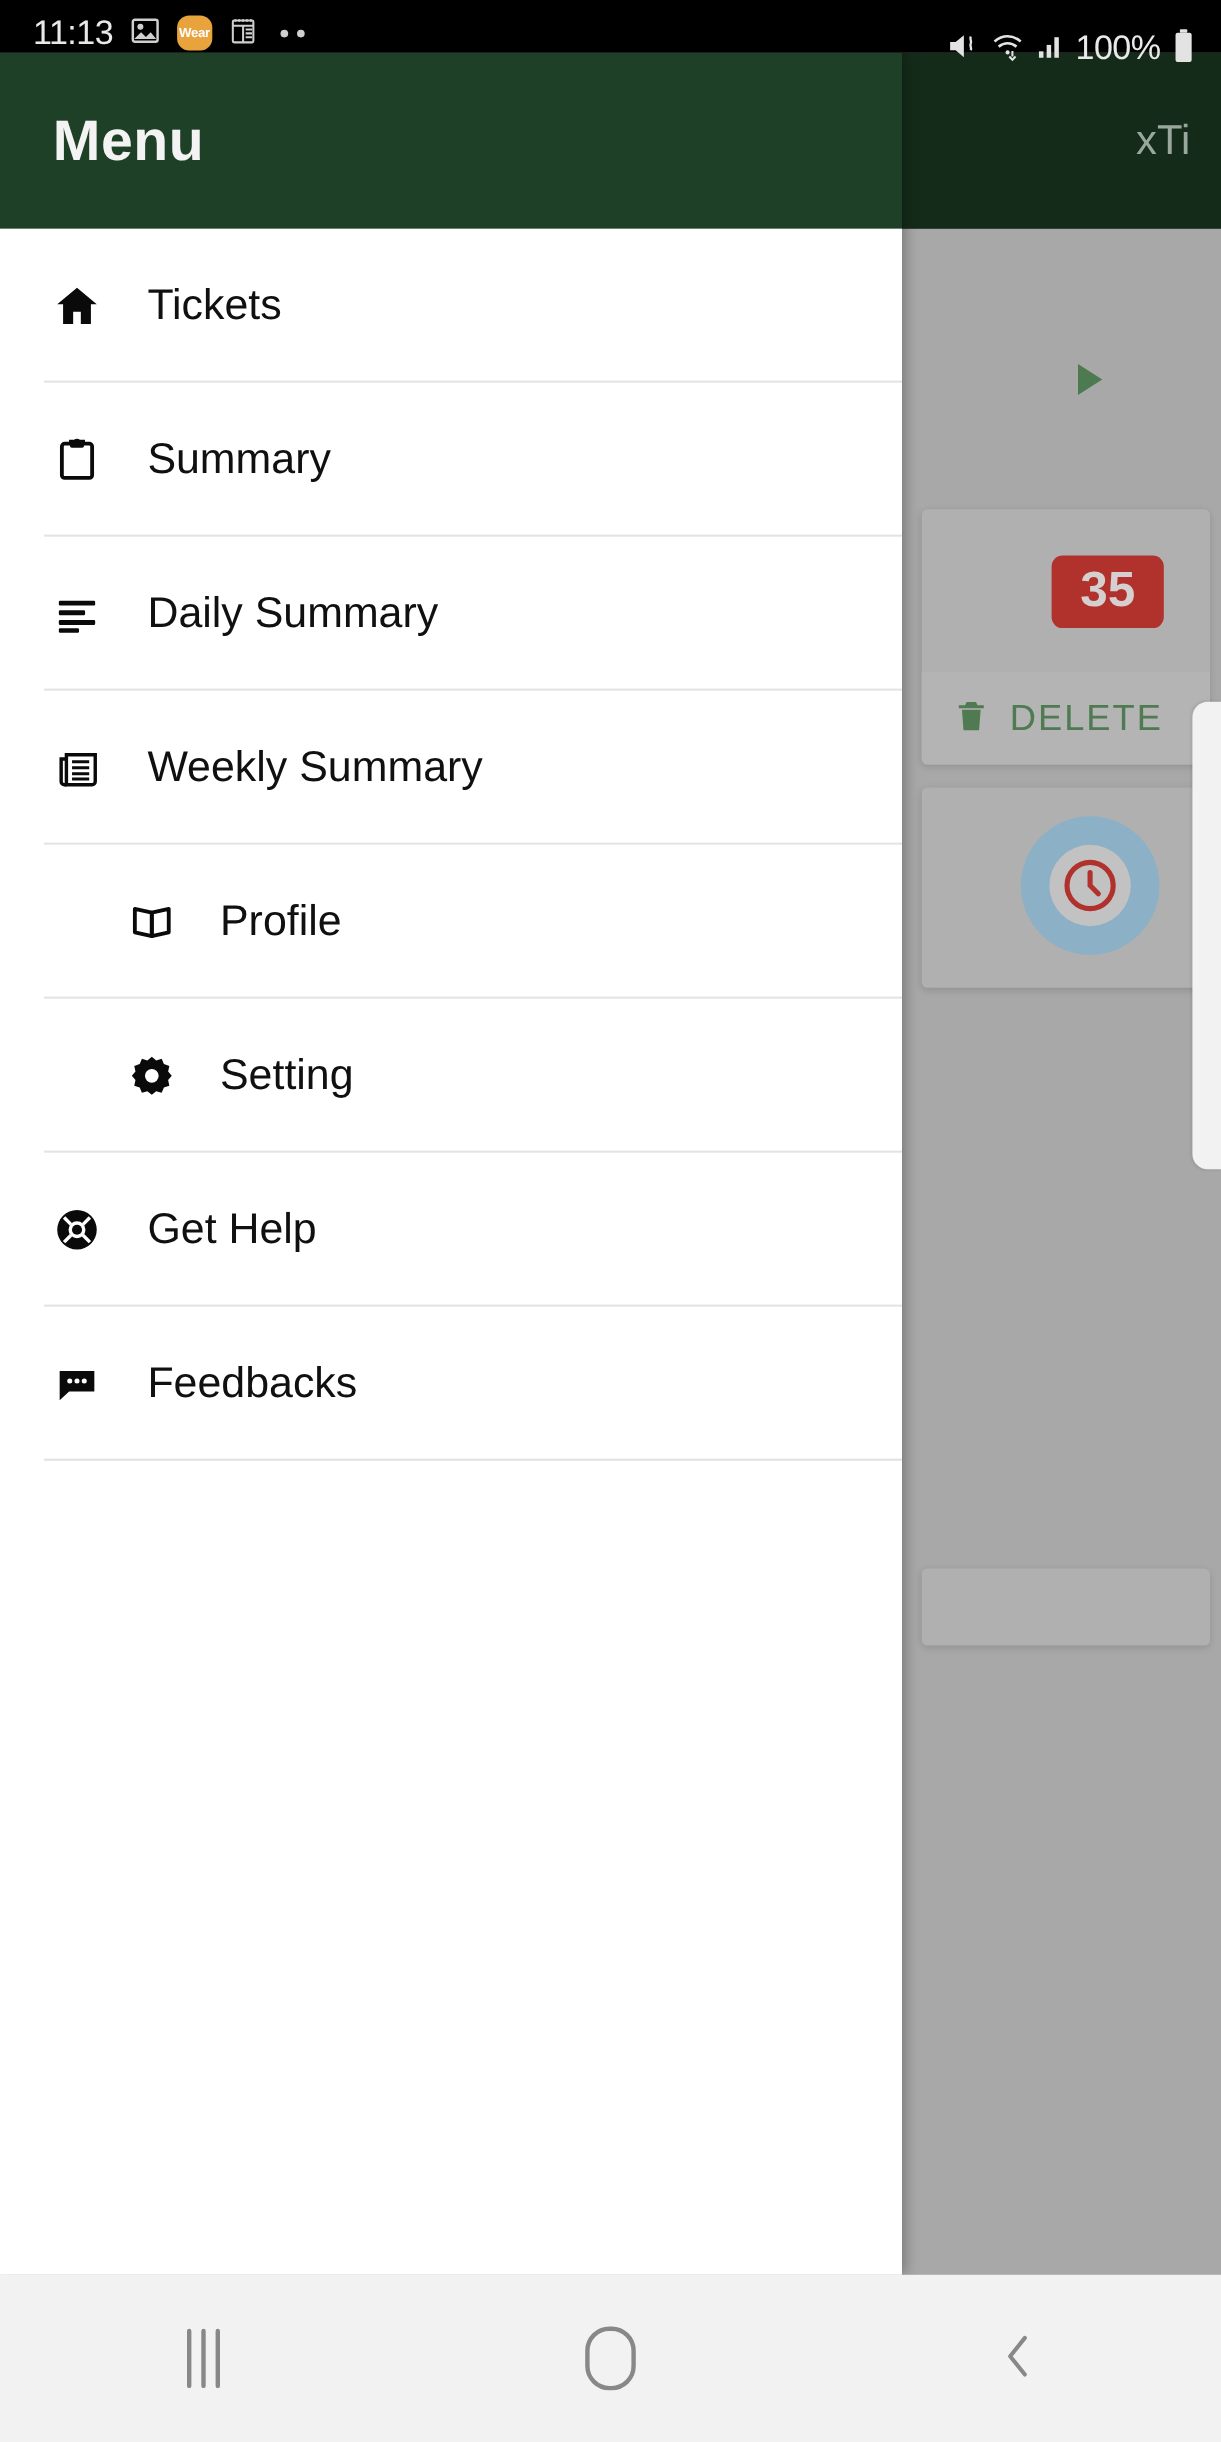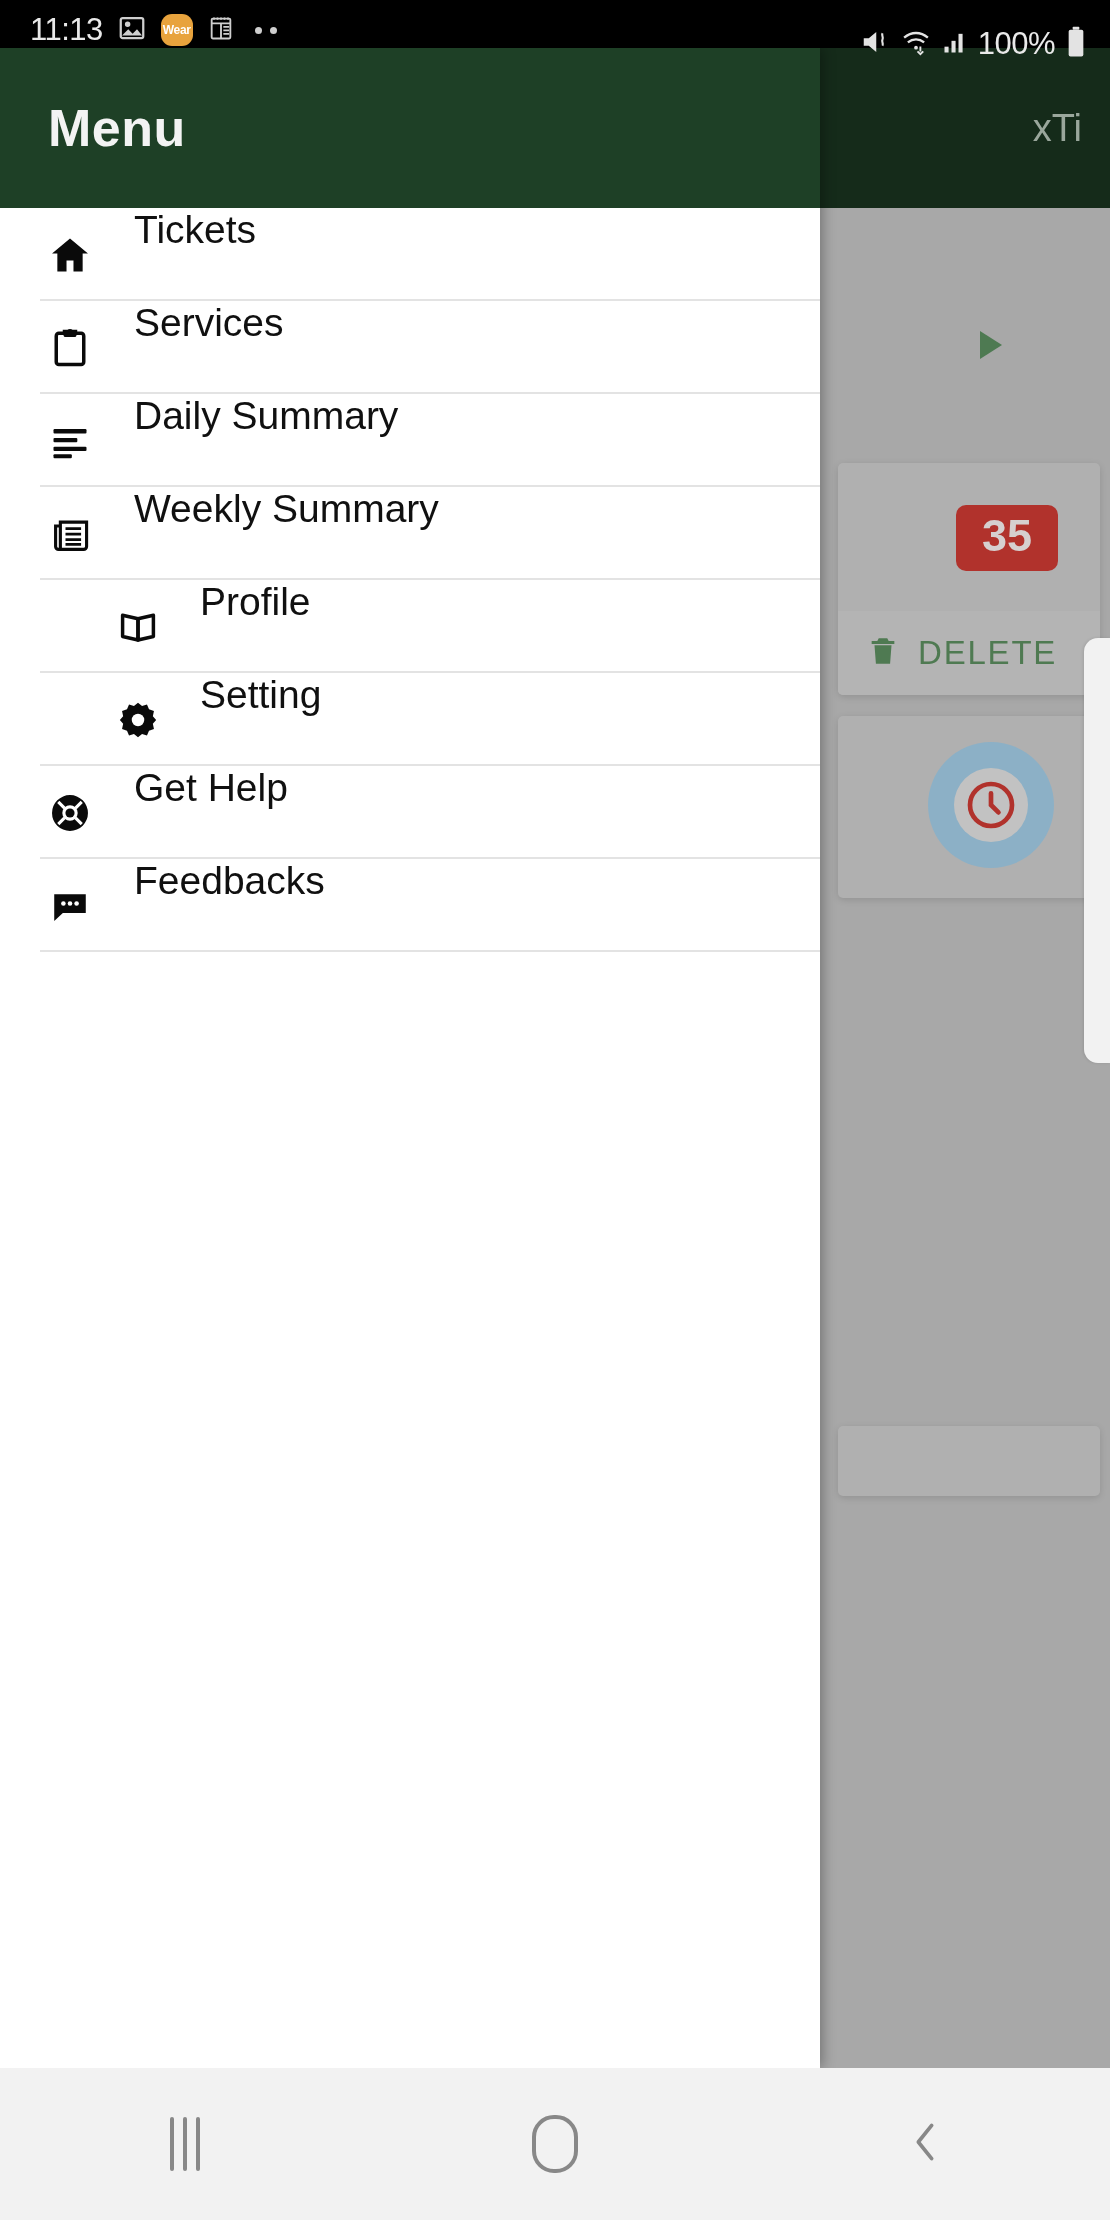--- a/index.html
+++ b/index.html
@@ -90,21 +90,21 @@
     box-shadow:3px 0 12px rgba(0,0,0,.30);
   }
   #drawer-header{
     height:160px; background:#1e4026; display:flex; align-items:center;
     padding-left:48px;
   }
   #drawer-title{ color:#f3f3f3; font-size:52px; font-weight:bold; letter-spacing:0.5px; }
 
   #menu-list{ padding-top:0; }
   .menu-item{
-    height:93px; display:flex; 
+    height:140px; display:flex; align-items:center;
     padding-left:48px; position:relative; background:#fff;
   }
   .menu-item::after{
     content:""; position:absolute; left:40px; right:0; bottom:0;
     height:2px; background:#e3e3e3;
   }
   .menu-item.indent{ padding-left:116px; }
   .menu-icon{
     width:48px; display:flex; align-items:center; justify-content:flex-start;
     flex:0 0 48px;
@@ -236,21 +236,21 @@
 
     <div class="menu-item">
       <span class="menu-icon">
         <svg width="44" height="44" viewBox="0 0 24 24" fill="none" stroke="#0a0a0a" stroke-width="1.9">
           <rect x="4.5" y="4" width="15" height="17" rx="1.4"></rect>
           <path d="M9 4V3h6v1" fill="#0a0a0a"></path>
           <circle cx="12" cy="3.2" r="1.6" fill="#0a0a0a" stroke="none"></circle>
           <rect x="8.5" y="2.4" width="7" height="3.6" rx="1" fill="#0a0a0a" stroke="none"></rect>
         </svg>
       </span>
-      <span class="menu-label">Services</span>
+      <span class="menu-label">Summary</span>
     </div>
 
     <div class="menu-item">
       <span class="menu-icon">
         <svg width="44" height="44" viewBox="0 0 24 24" fill="#0a0a0a">
           <rect x="3" y="5.5" width="18" height="2.4" rx="0.6"></rect>
           <rect x="3" y="10.3" width="13" height="2.4" rx="0.6"></rect>
           <rect x="3" y="15.1" width="18" height="2.4" rx="0.6"></rect>
           <rect x="3" y="19.2" width="10" height="2.2" rx="0.6"></rect>
         </svg>

